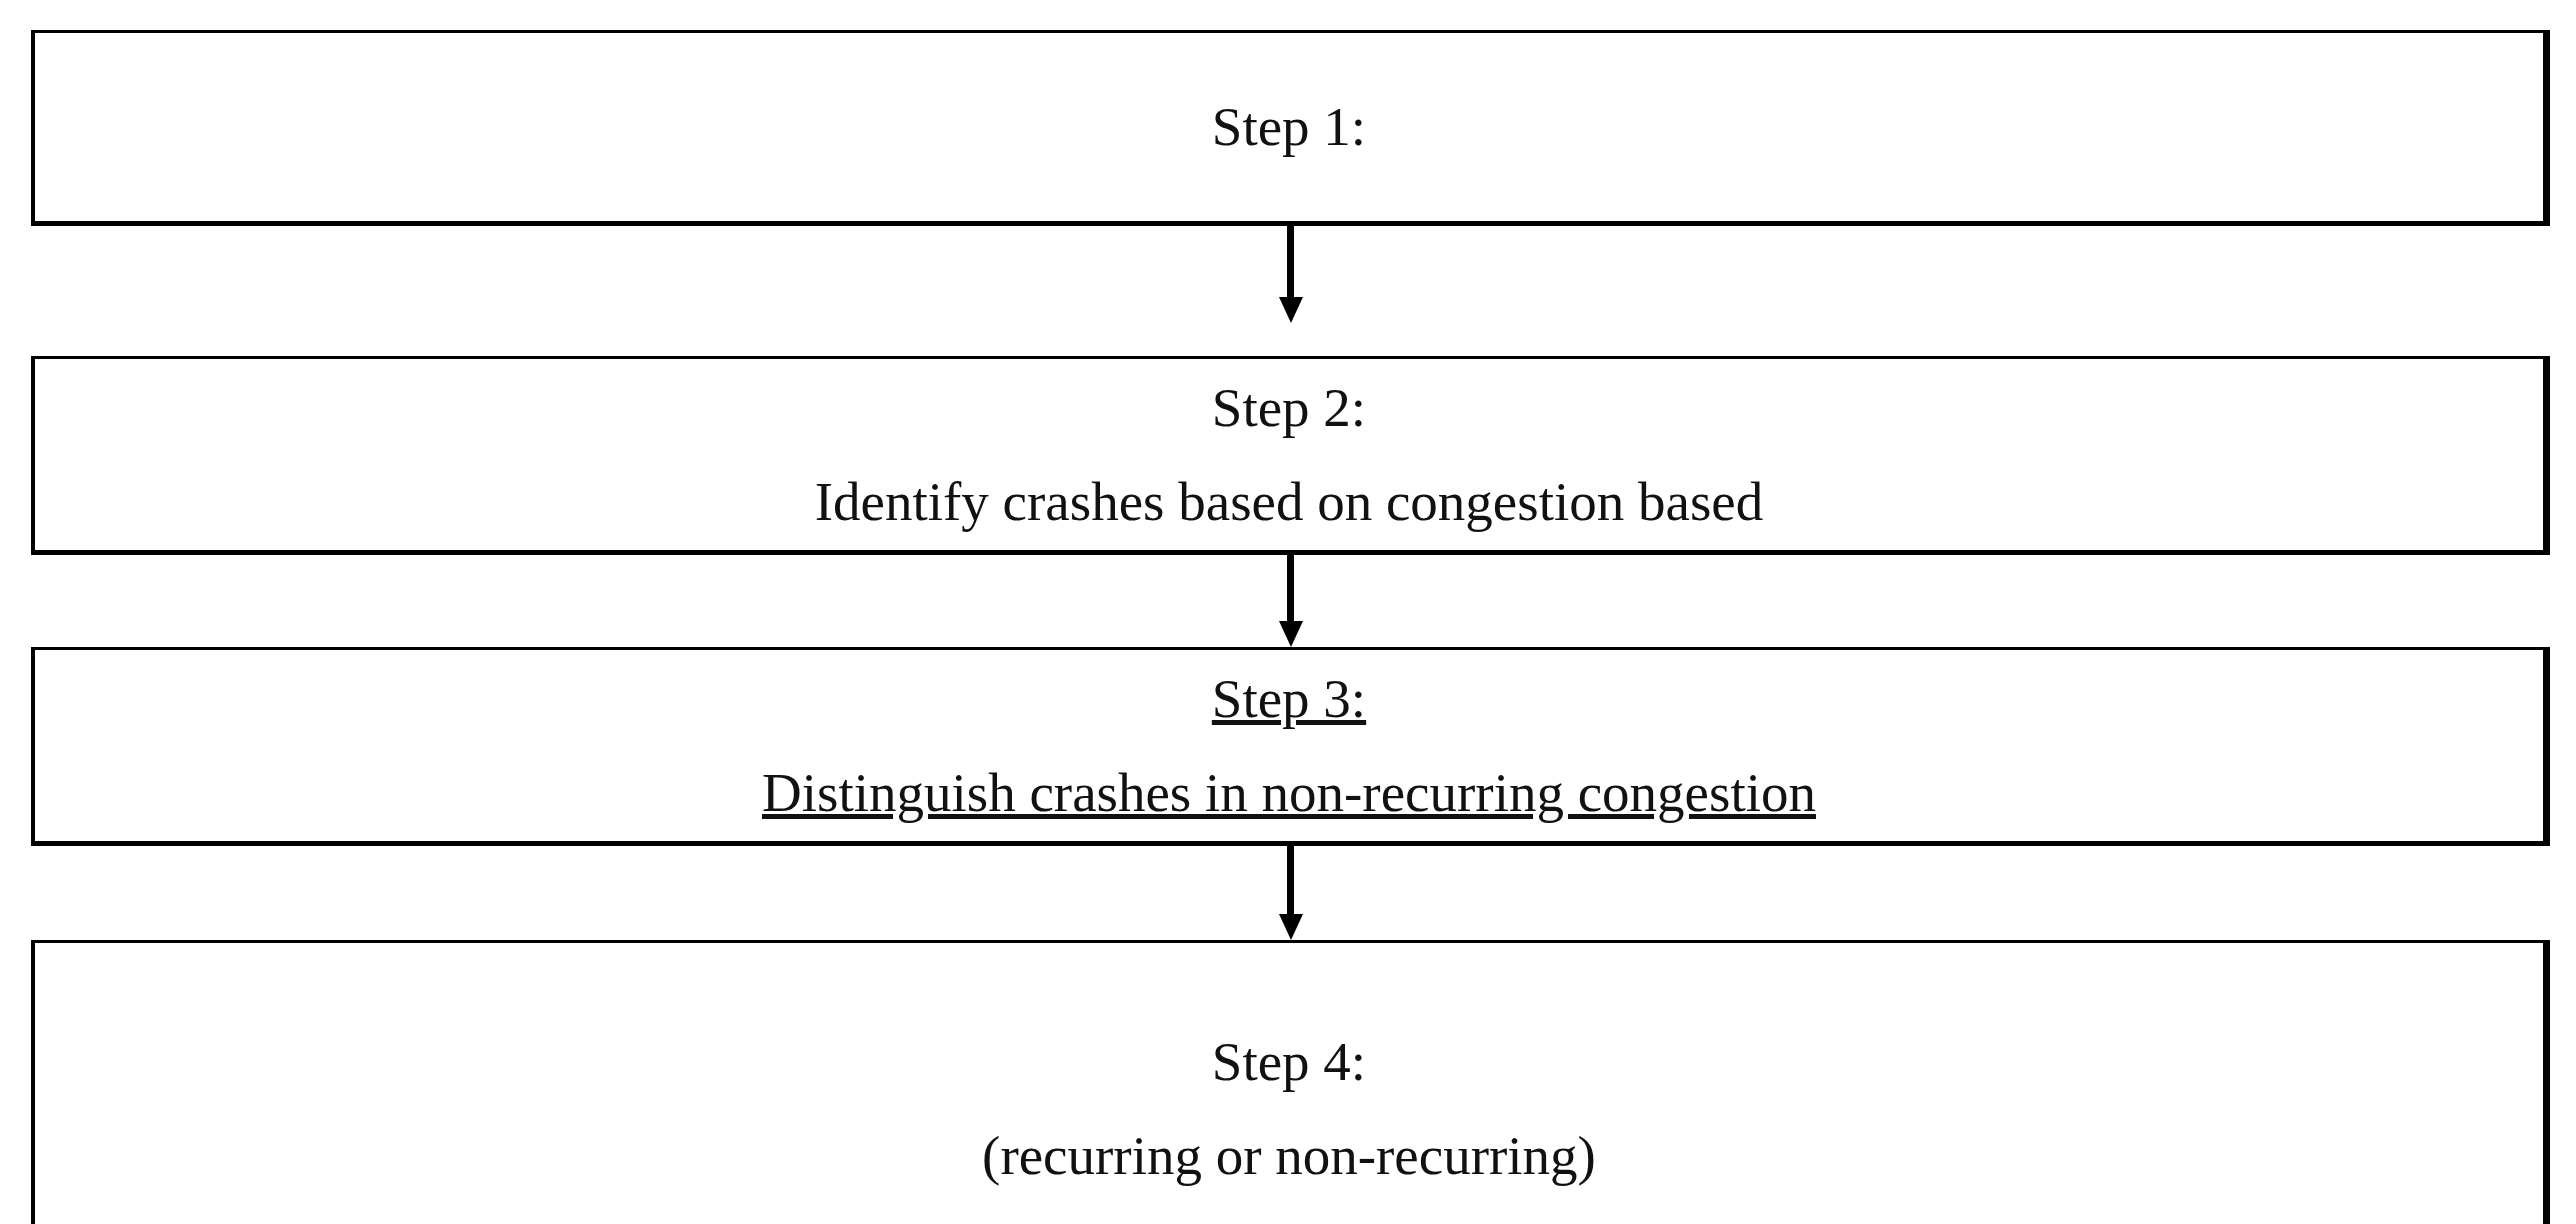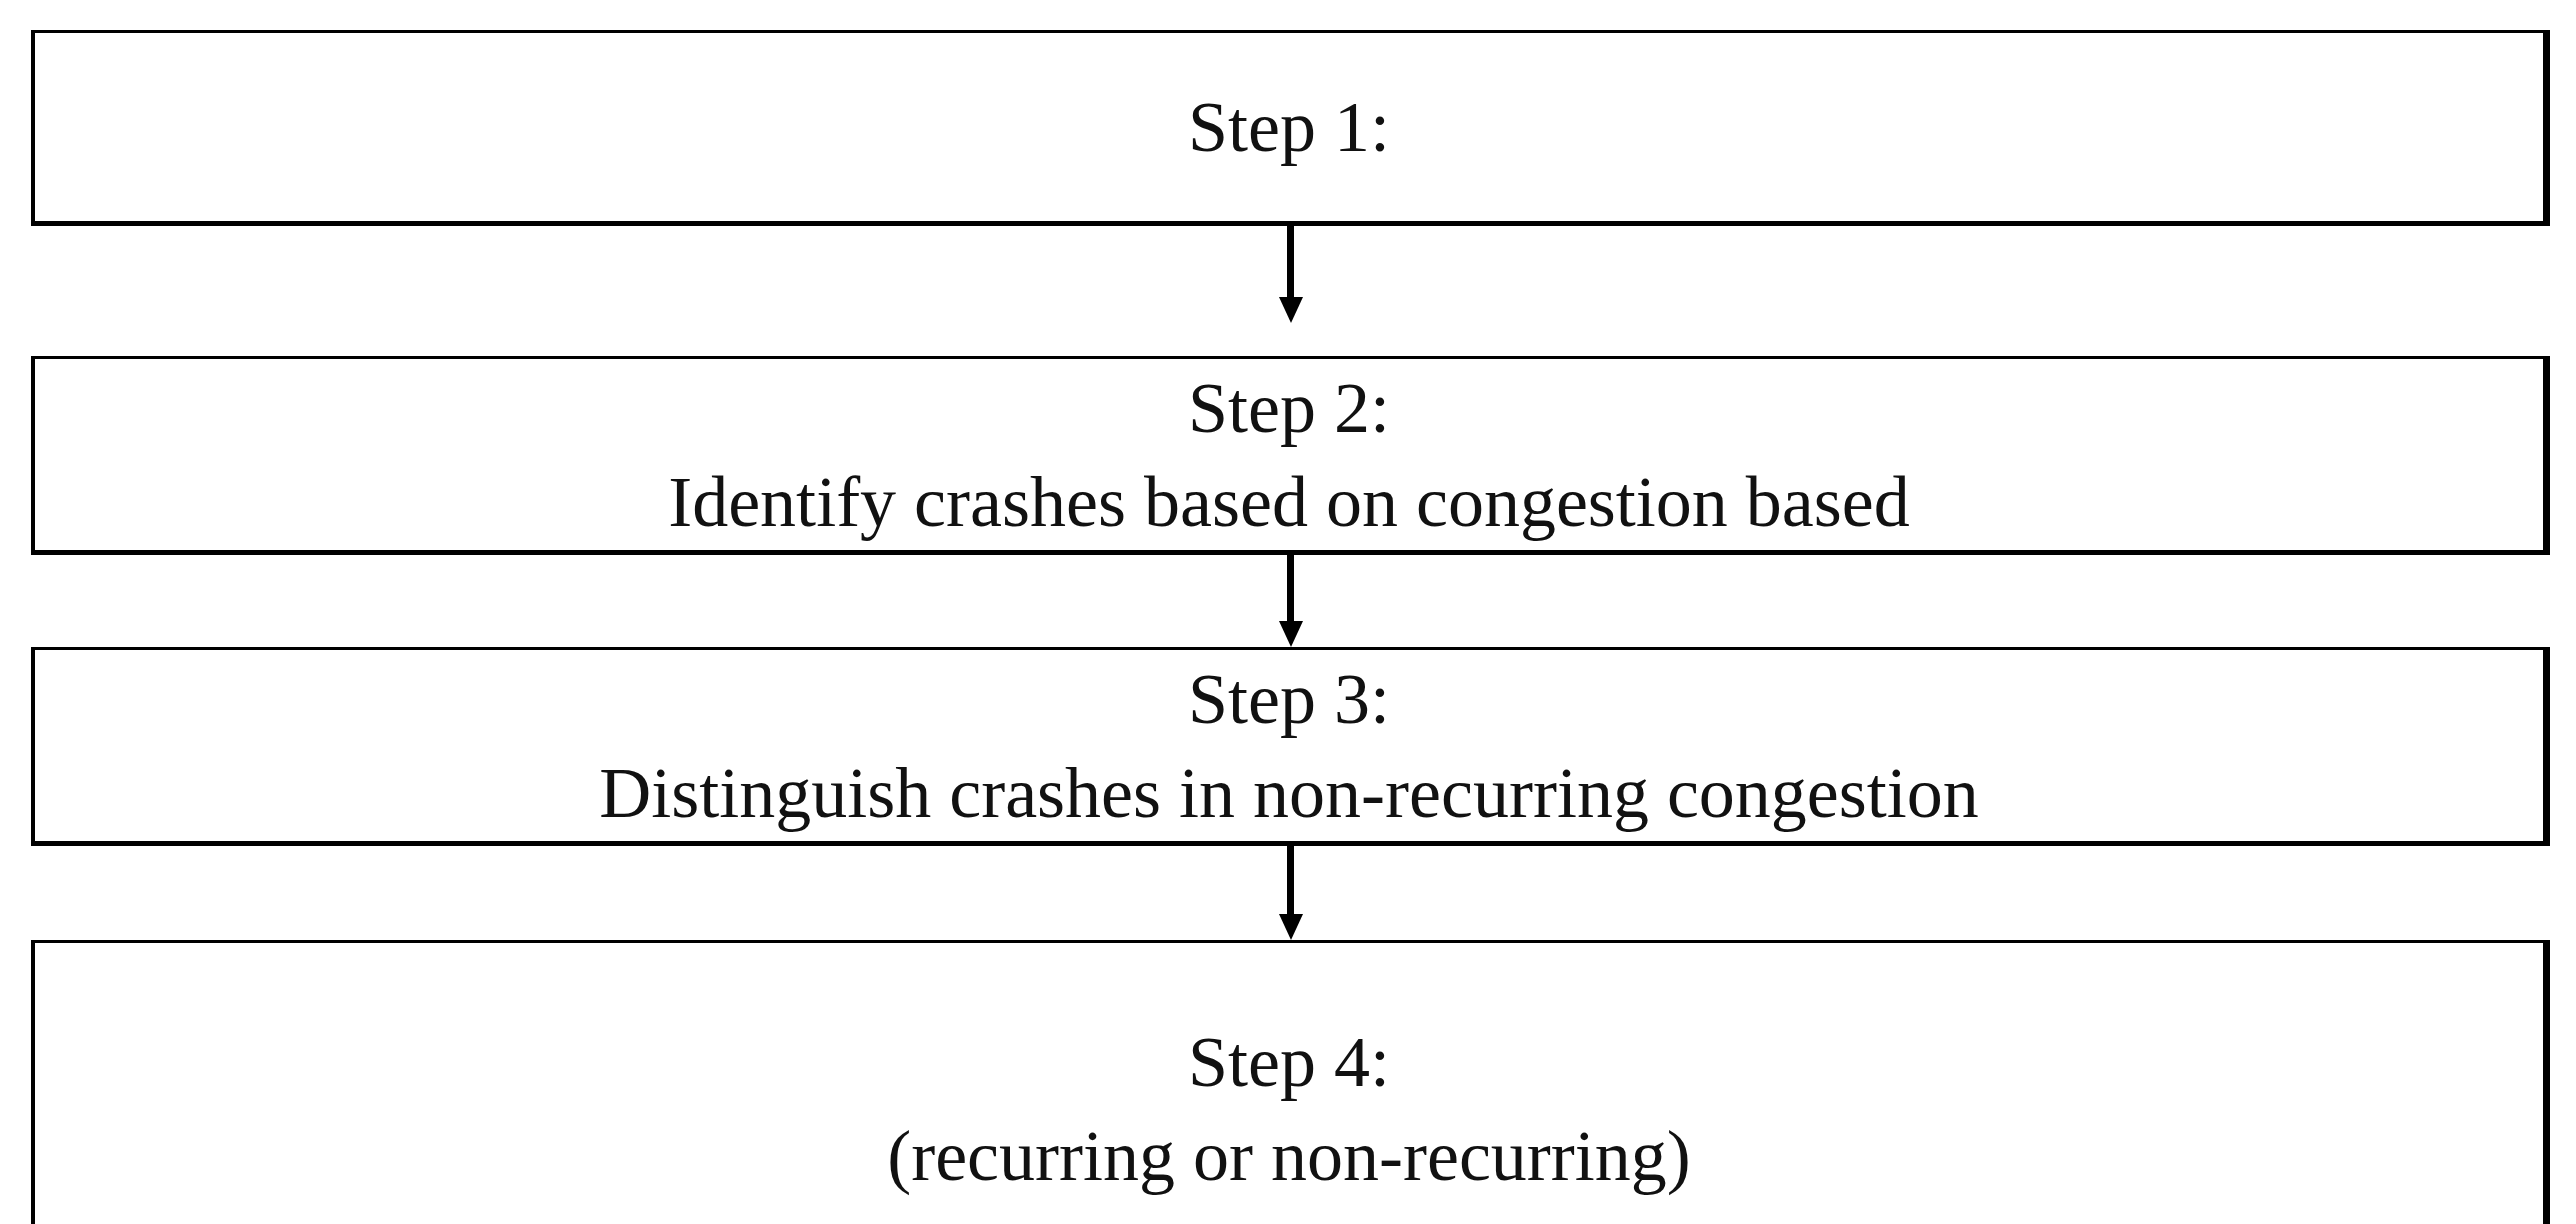--- a/index.html
+++ b/index.html
@@ -28,27 +28,27 @@
     
     border-width: 3.5px 7px 5.6px 4.2px;
     background: #ffffff;
     display: flex;
     flex-direction: column;
     justify-content: center;
     align-items: center;
     text-align: center;
   }
   .box .line {
-    font-size: 72px;
+    font-size: 55px;
     line-height: 94px;
     white-space: nowrap;
   }
   .step1 { height: 196px; }
   .step2 { height: 199px; margin-top: 33px; }
-  .step3 { height: 199px; }
+  .step3 { height: 199px; text-decoration: underline; }
   .step4 { height: 339px; }
   .arrow {
     display: flex;
     flex-direction: column;
     align-items: center;
   }
   .arrow1 { height: 97px; }
   .arrow2 { height: 92px; }
   .arrow3 { height: 94px; }
   .arrow-shaft {

